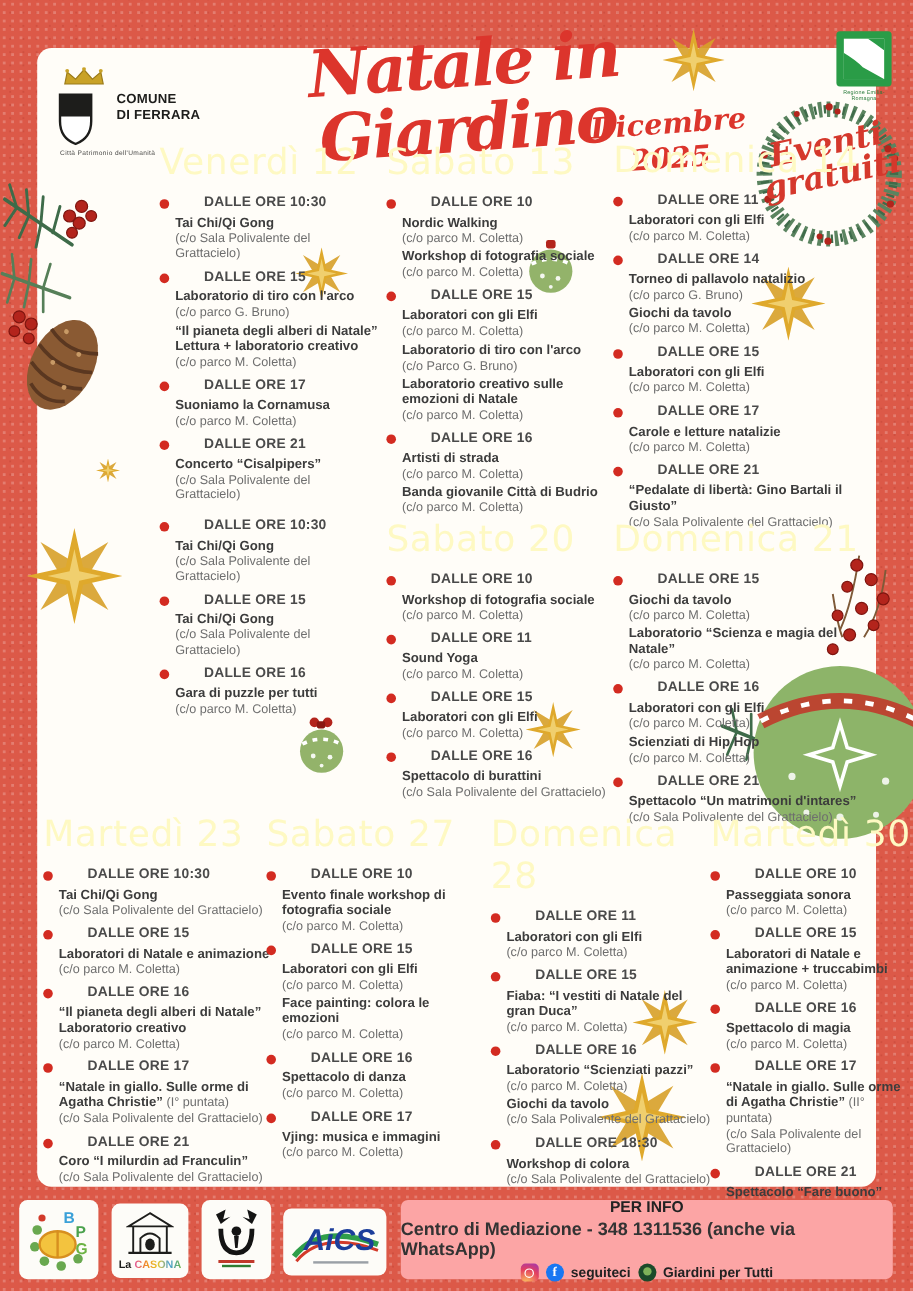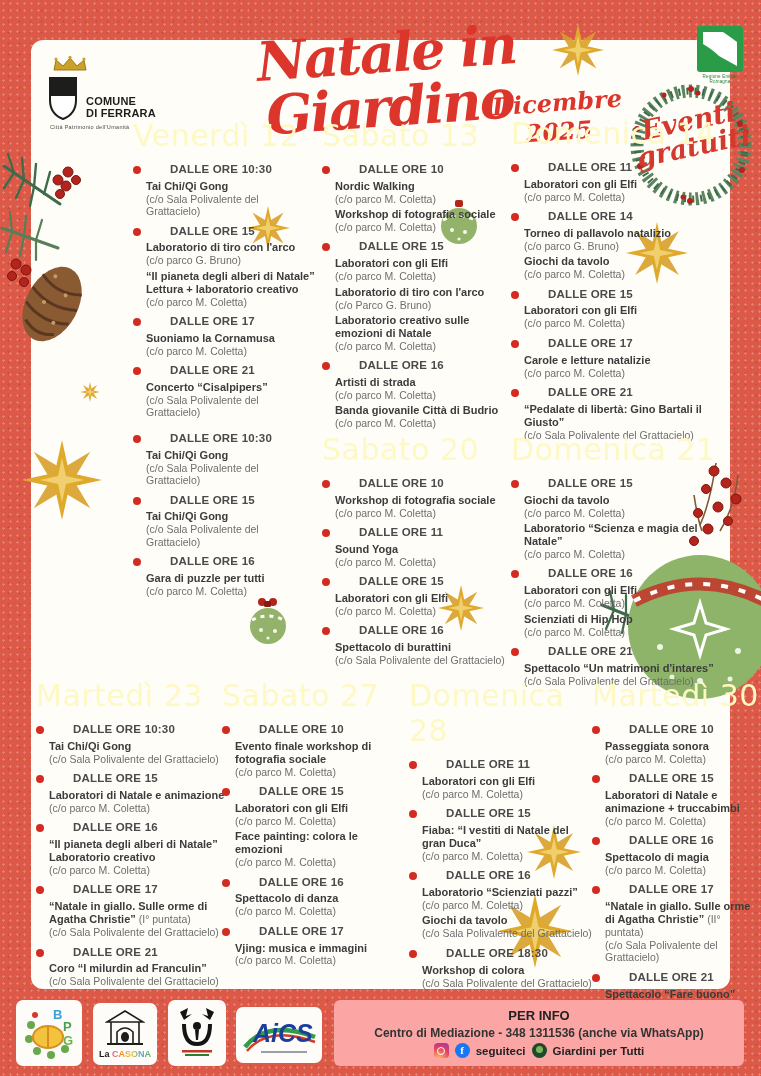--- a/index.html
+++ b/index.html
@@ -15,21 +15,21 @@
   }
   .card{
     position:absolute;left:31px;top:40px;width:699px;height:949px;
     background:#fffdf8;border-radius:12px;z-index:1;
   }
   .decor{position:absolute;z-index:2;pointer-events:none;}
   .layer3{position:absolute;z-index:3;}
 
   
   .comune{left:48px;top:56px;width:150px;height:110px;}
-  .comune .row{display:flex;align-items:flex-end;gap:8px;}
+  .comune .row{display:flex;align-items:flex-start;gap:19px;}
   .comune-name{font-weight:bold;color:#1d1d1b;font-size:11px;line-height:1.15;letter-spacing:.2px;}
   .comune-caption{font-size:5.5px;color:#4a4a48;margin-top:4px;margin-left:2px;letter-spacing:.3px;}
   .main-title{
     left:168px;top:26px;width:440px;text-align:center;
     font-family:"DejaVu Serif",serif;font-style:italic;font-weight:bold;
     font-size:54px;color:#dc352c;transform:rotate(-4deg);letter-spacing:-2px;line-height:1;
   }
   .subtitle{
     left:468px;top:88px;width:180px;text-align:center;
     font-family:"DejaVu Serif",serif;font-style:italic;font-weight:bold;
@@ -84,21 +84,21 @@
   .casona-colored{
     background:linear-gradient(90deg,#e0559e,#f08a21,#e8c52a,#4a9fd8,#6cb344);
     -webkit-background-clip:text;background-clip:text;color:transparent;
   }
   .info-box{
     position:absolute;left:334px;top:1000px;width:410px;height:66px;z-index:3;
     background:#fca5a5;border-radius:6px;display:flex;flex-direction:column;
     align-items:center;justify-content:center;gap:3px;
   }
   .info-title{font-weight:bold;font-size:13px;color:#222;}
-  .info-contact{font-weight:bold;font-size:12px;color:#333;}
+  .info-contact{font-weight:bold;font-size:15px;color:#333;}
   .social-row{display:flex;align-items:center;gap:6px;}
   .follow,.page-name{font-weight:bold;font-size:11.5px;color:#222;}
   .ig-icon{width:15px;height:15px;border-radius:4px;
     background:radial-gradient(circle at 30% 110%,#fdca5c,#e4405f 60%,#9b36b7);position:relative;}
   .ig-icon::after{content:"";position:absolute;left:3.5px;top:3.5px;width:6px;height:6px;
     border:1.6px solid #fff;border-radius:50%;}
   .fb-icon{width:15px;height:15px;border-radius:50%;background:#1877f2;color:#fff;
     font-weight:bold;font-size:11px;text-align:center;line-height:15px;
     font-family:"Liberation Serif",serif;}
   .gpt-icon{width:15px;height:15px;border-radius:50%;background:#1c4a2a;position:relative;}

